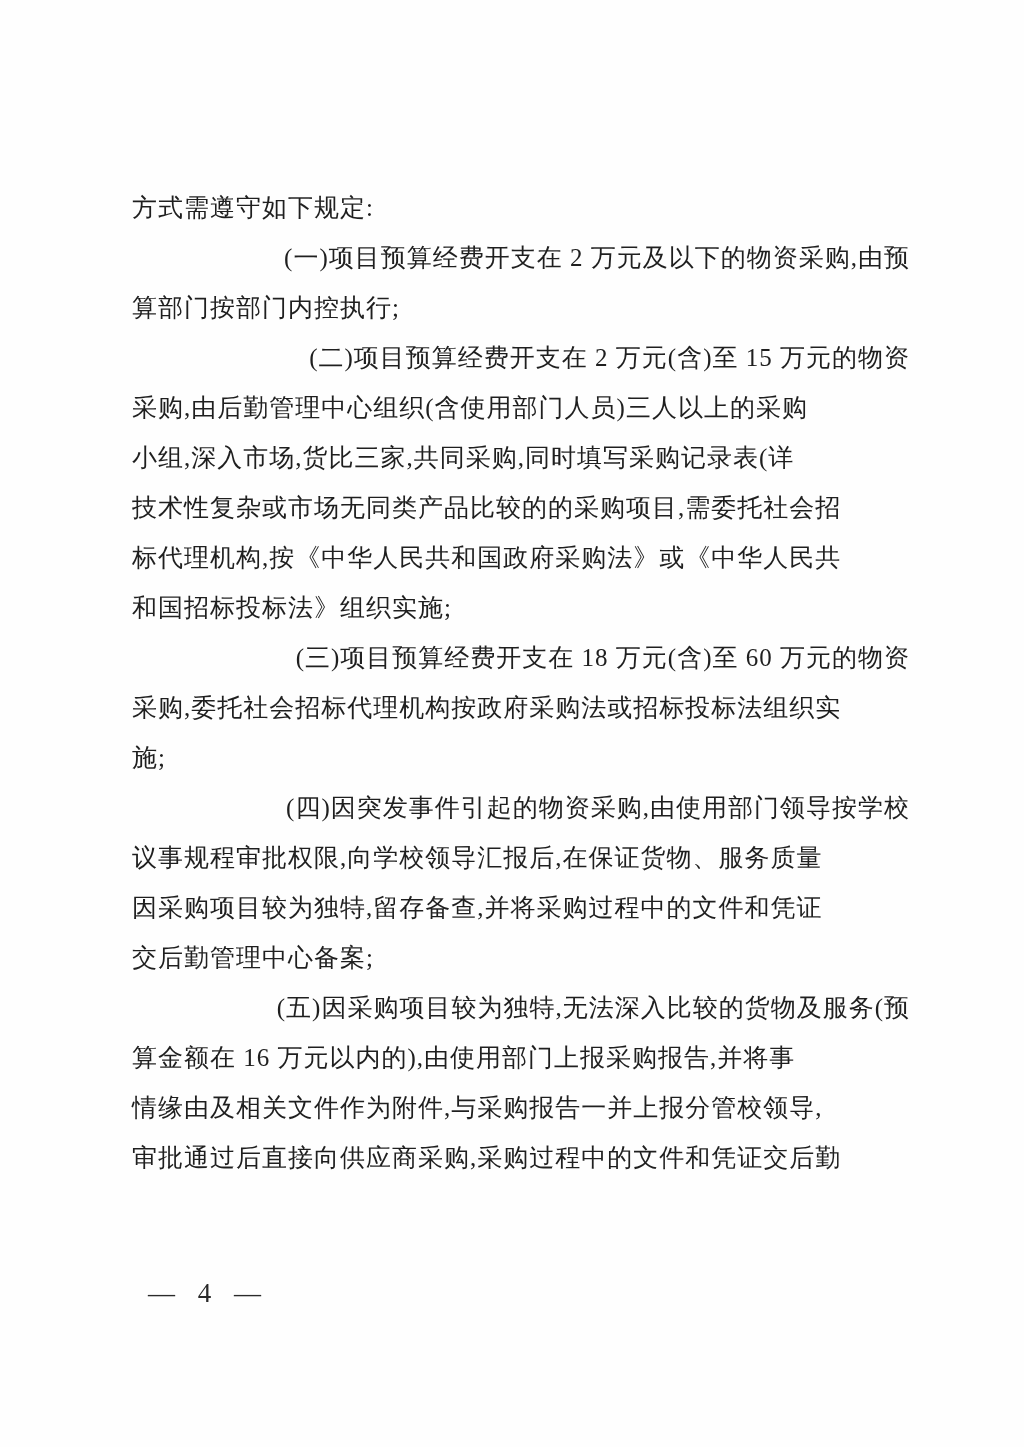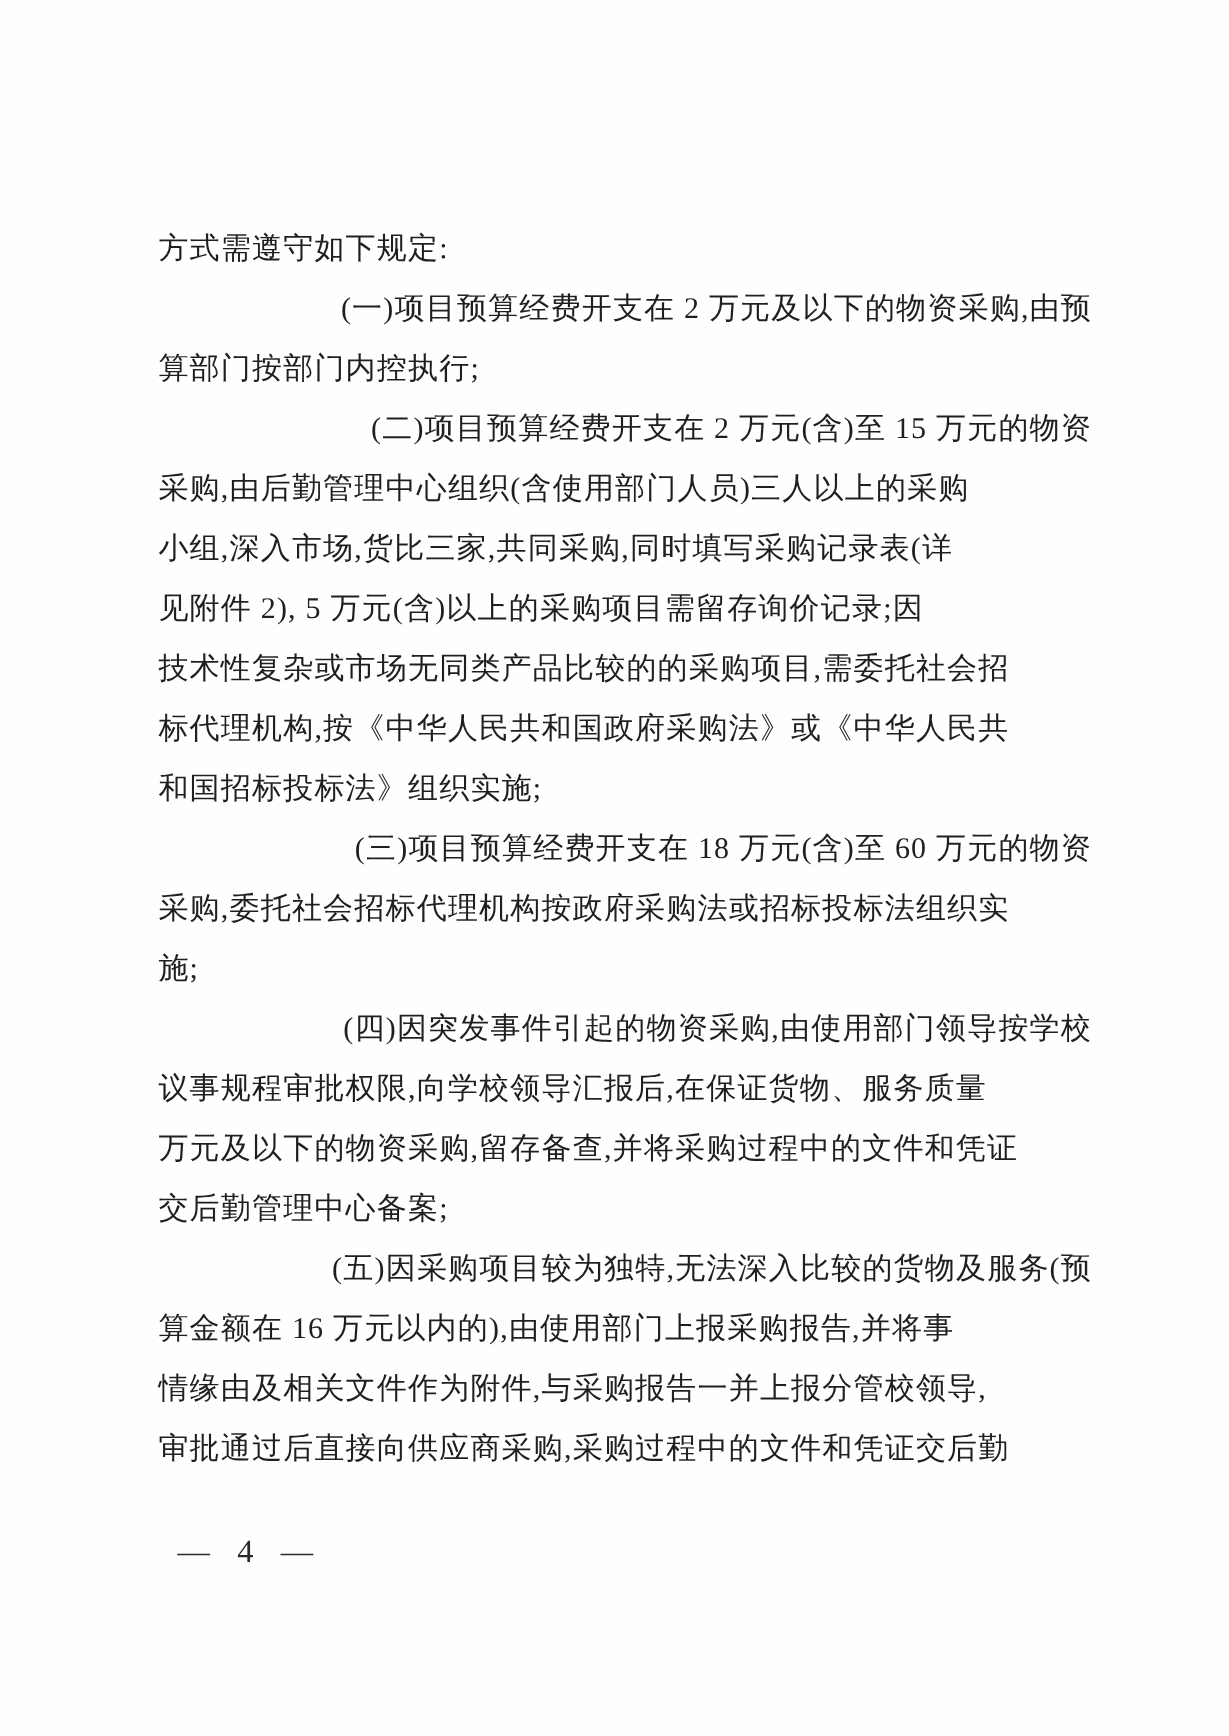--- a/index.html
+++ b/index.html
@@ -47,30 +47,29 @@
 <body>
 
 <div class="page">
   <div class="text-block">
     <div class="line">方式需遵守如下规定:</div>
     <div class="line indent">(一)项目预算经费开支在 2 万元及以下的物资采购,由预</div>
     <div class="line">算部门按部门内控执行;</div>
     <div class="line indent">(二)项目预算经费开支在 2 万元(含)至 15 万元的物资</div>
     <div class="line">采购,由后勤管理中心组织(含使用部门人员)三人以上的采购</div>
     <div class="line">小组,深入市场,货比三家,共同采购,同时填写采购记录表(详</div>
-    <div class="line">见附件 2), 5 万元(含)以上的采购项目需留存询价记录;因</div>
     <div class="line">技术性复杂或市场无同类产品比较的的采购项目,需委托社会招</div>
     <div class="line">标代理机构,按《中华人民共和国政府采购法》或《中华人民共</div>
     <div class="line">和国招标投标法》组织实施;</div>
     <div class="line indent">(三)项目预算经费开支在 18 万元(含)至 60 万元的物资</div>
     <div class="line">采购,委托社会招标代理机构按政府采购法或招标投标法组织实</div>
     <div class="line">施;</div>
     <div class="line indent">(四)因突发事件引起的物资采购,由使用部门领导按学校</div>
     <div class="line">议事规程审批权限,向学校领导汇报后,在保证货物、服务质量</div>
-    <div class="line">万元及以下的物资采购,留存备查,并将采购过程中的文件和凭证</div>
+    <div class="line">因采购项目较为独特,留存备查,并将采购过程中的文件和凭证</div>
     <div class="line">交后勤管理中心备案;</div>
     <div class="line indent">(五)因采购项目较为独特,无法深入比较的货物及服务(预</div>
     <div class="line">算金额在 16 万元以内的),由使用部门上报采购报告,并将事</div>
     <div class="line">情缘由及相关文件作为附件,与采购报告一并上报分管校领导,</div>
     <div class="line">审批通过后直接向供应商采购,采购过程中的文件和凭证交后勤</div>
   </div>
   <div class="footer">— 4 —</div>
 </div>
 
 </body></html>

